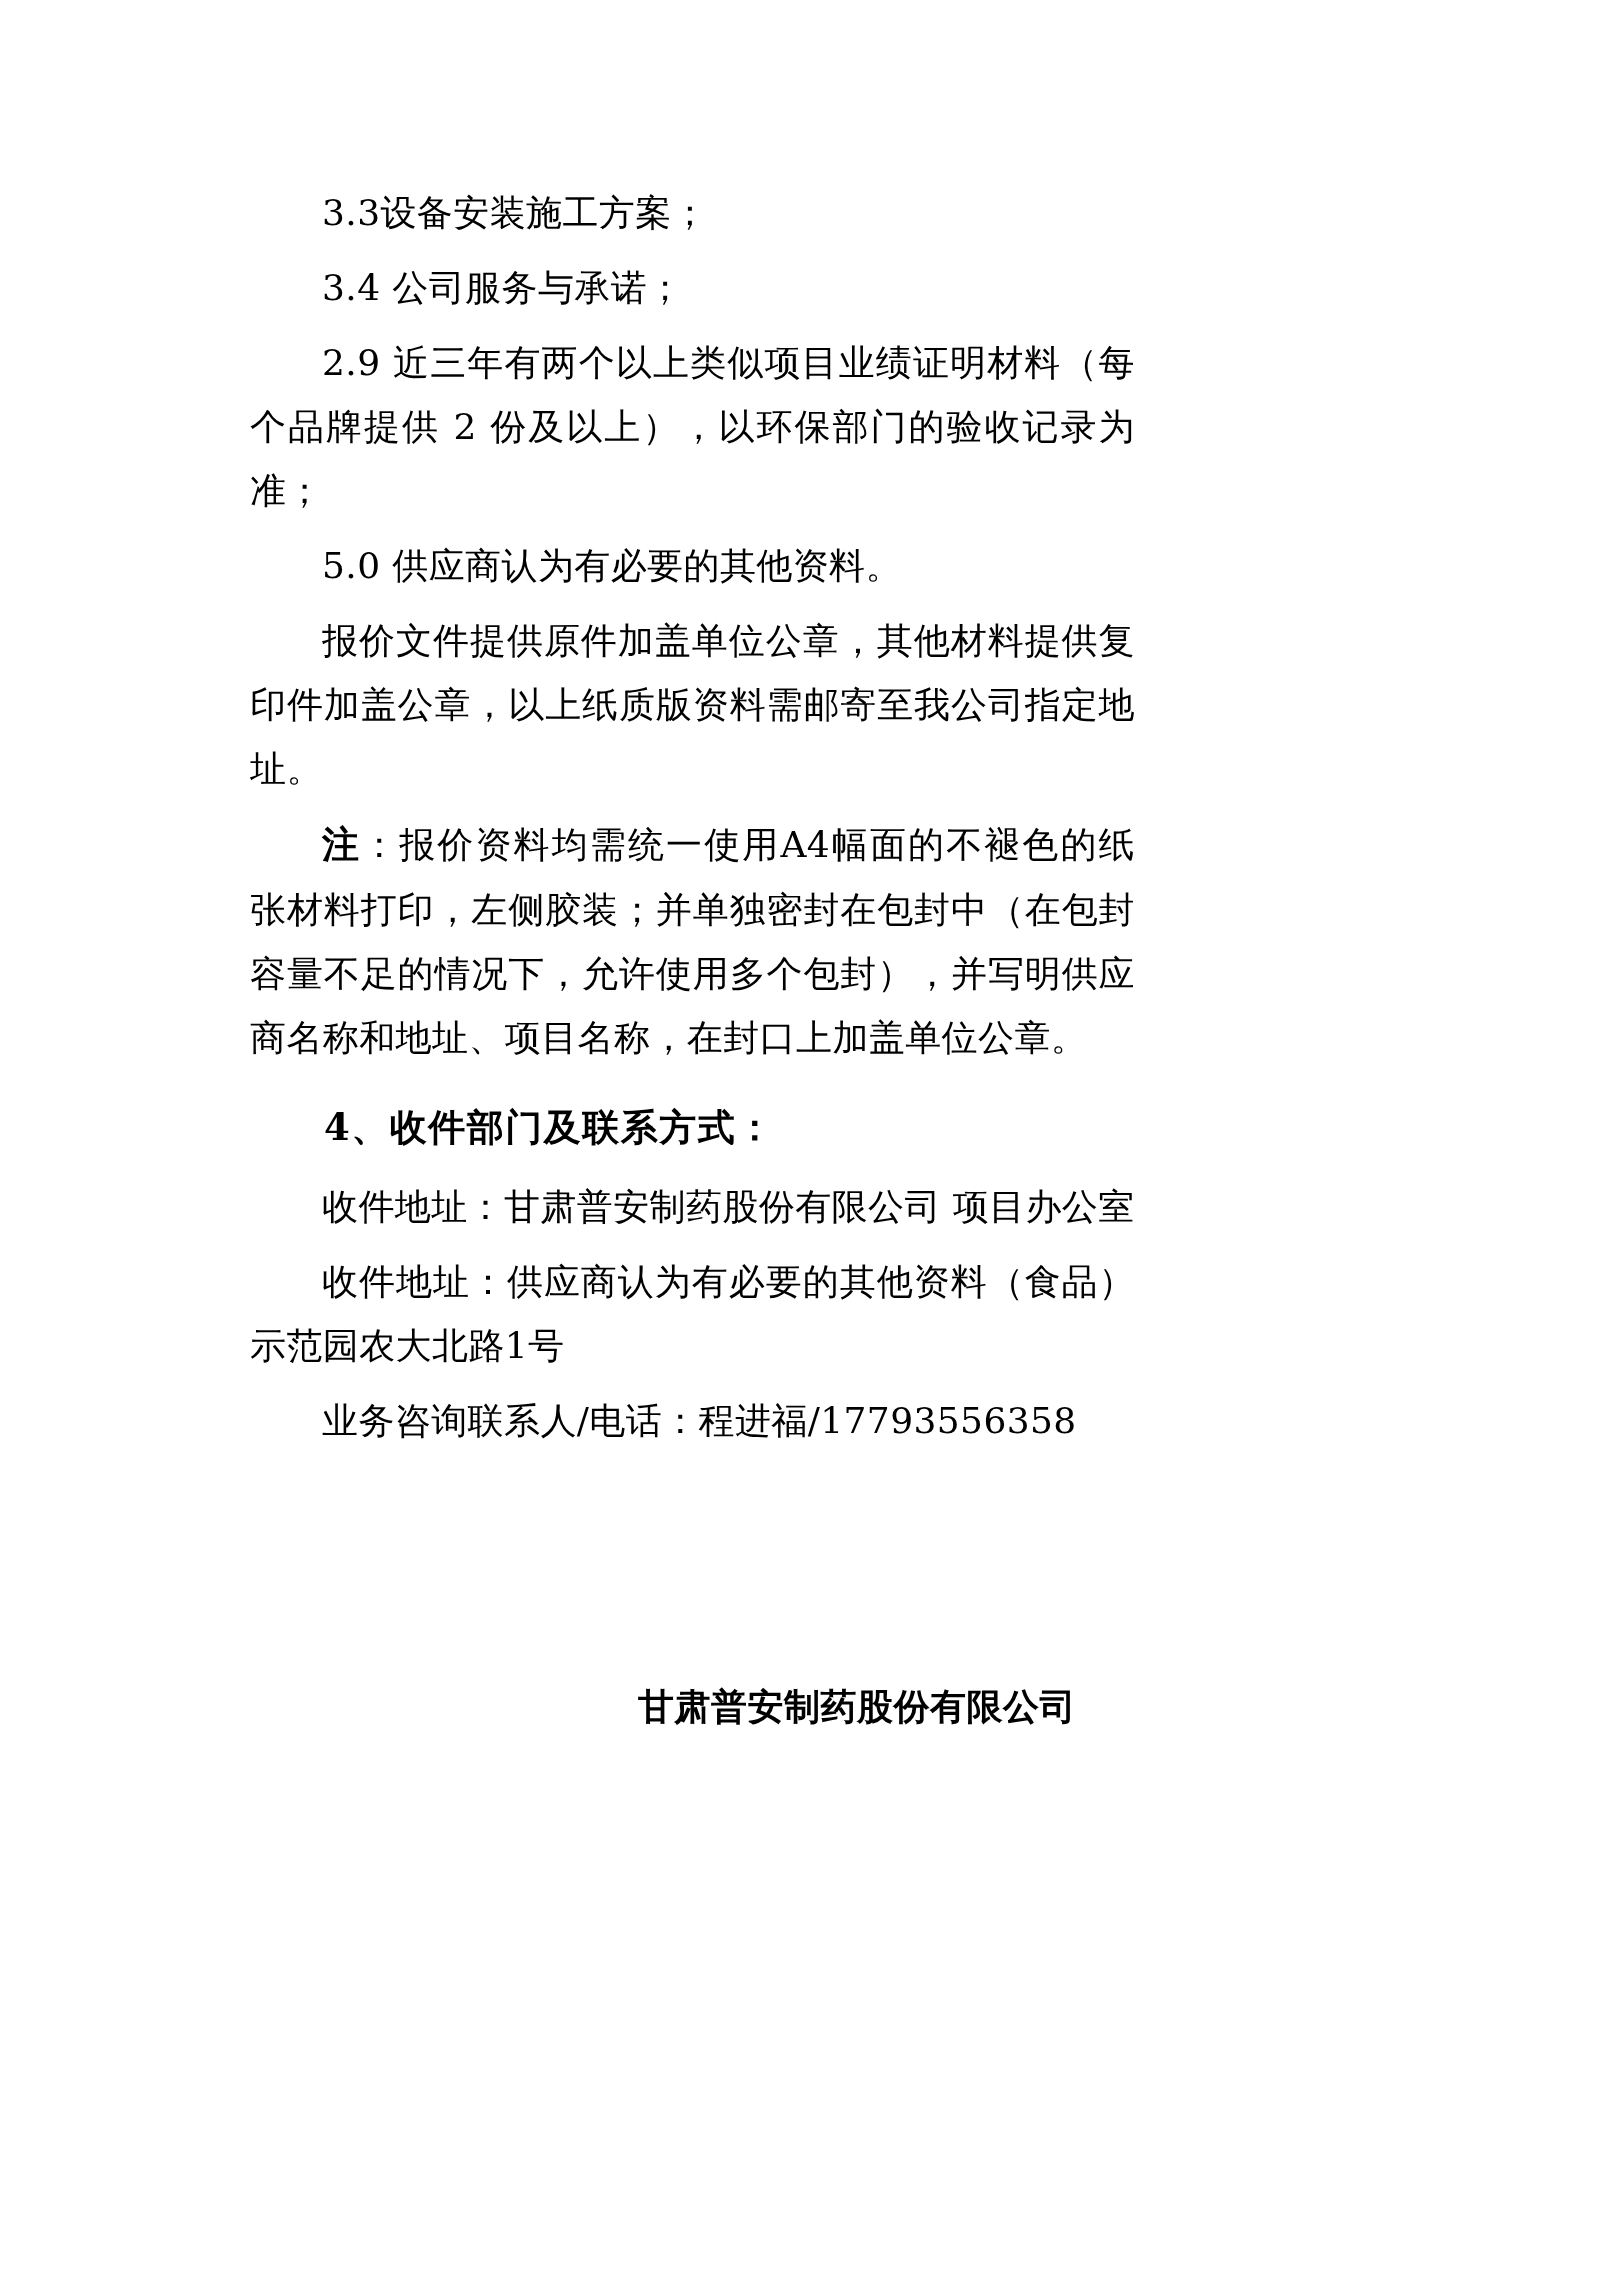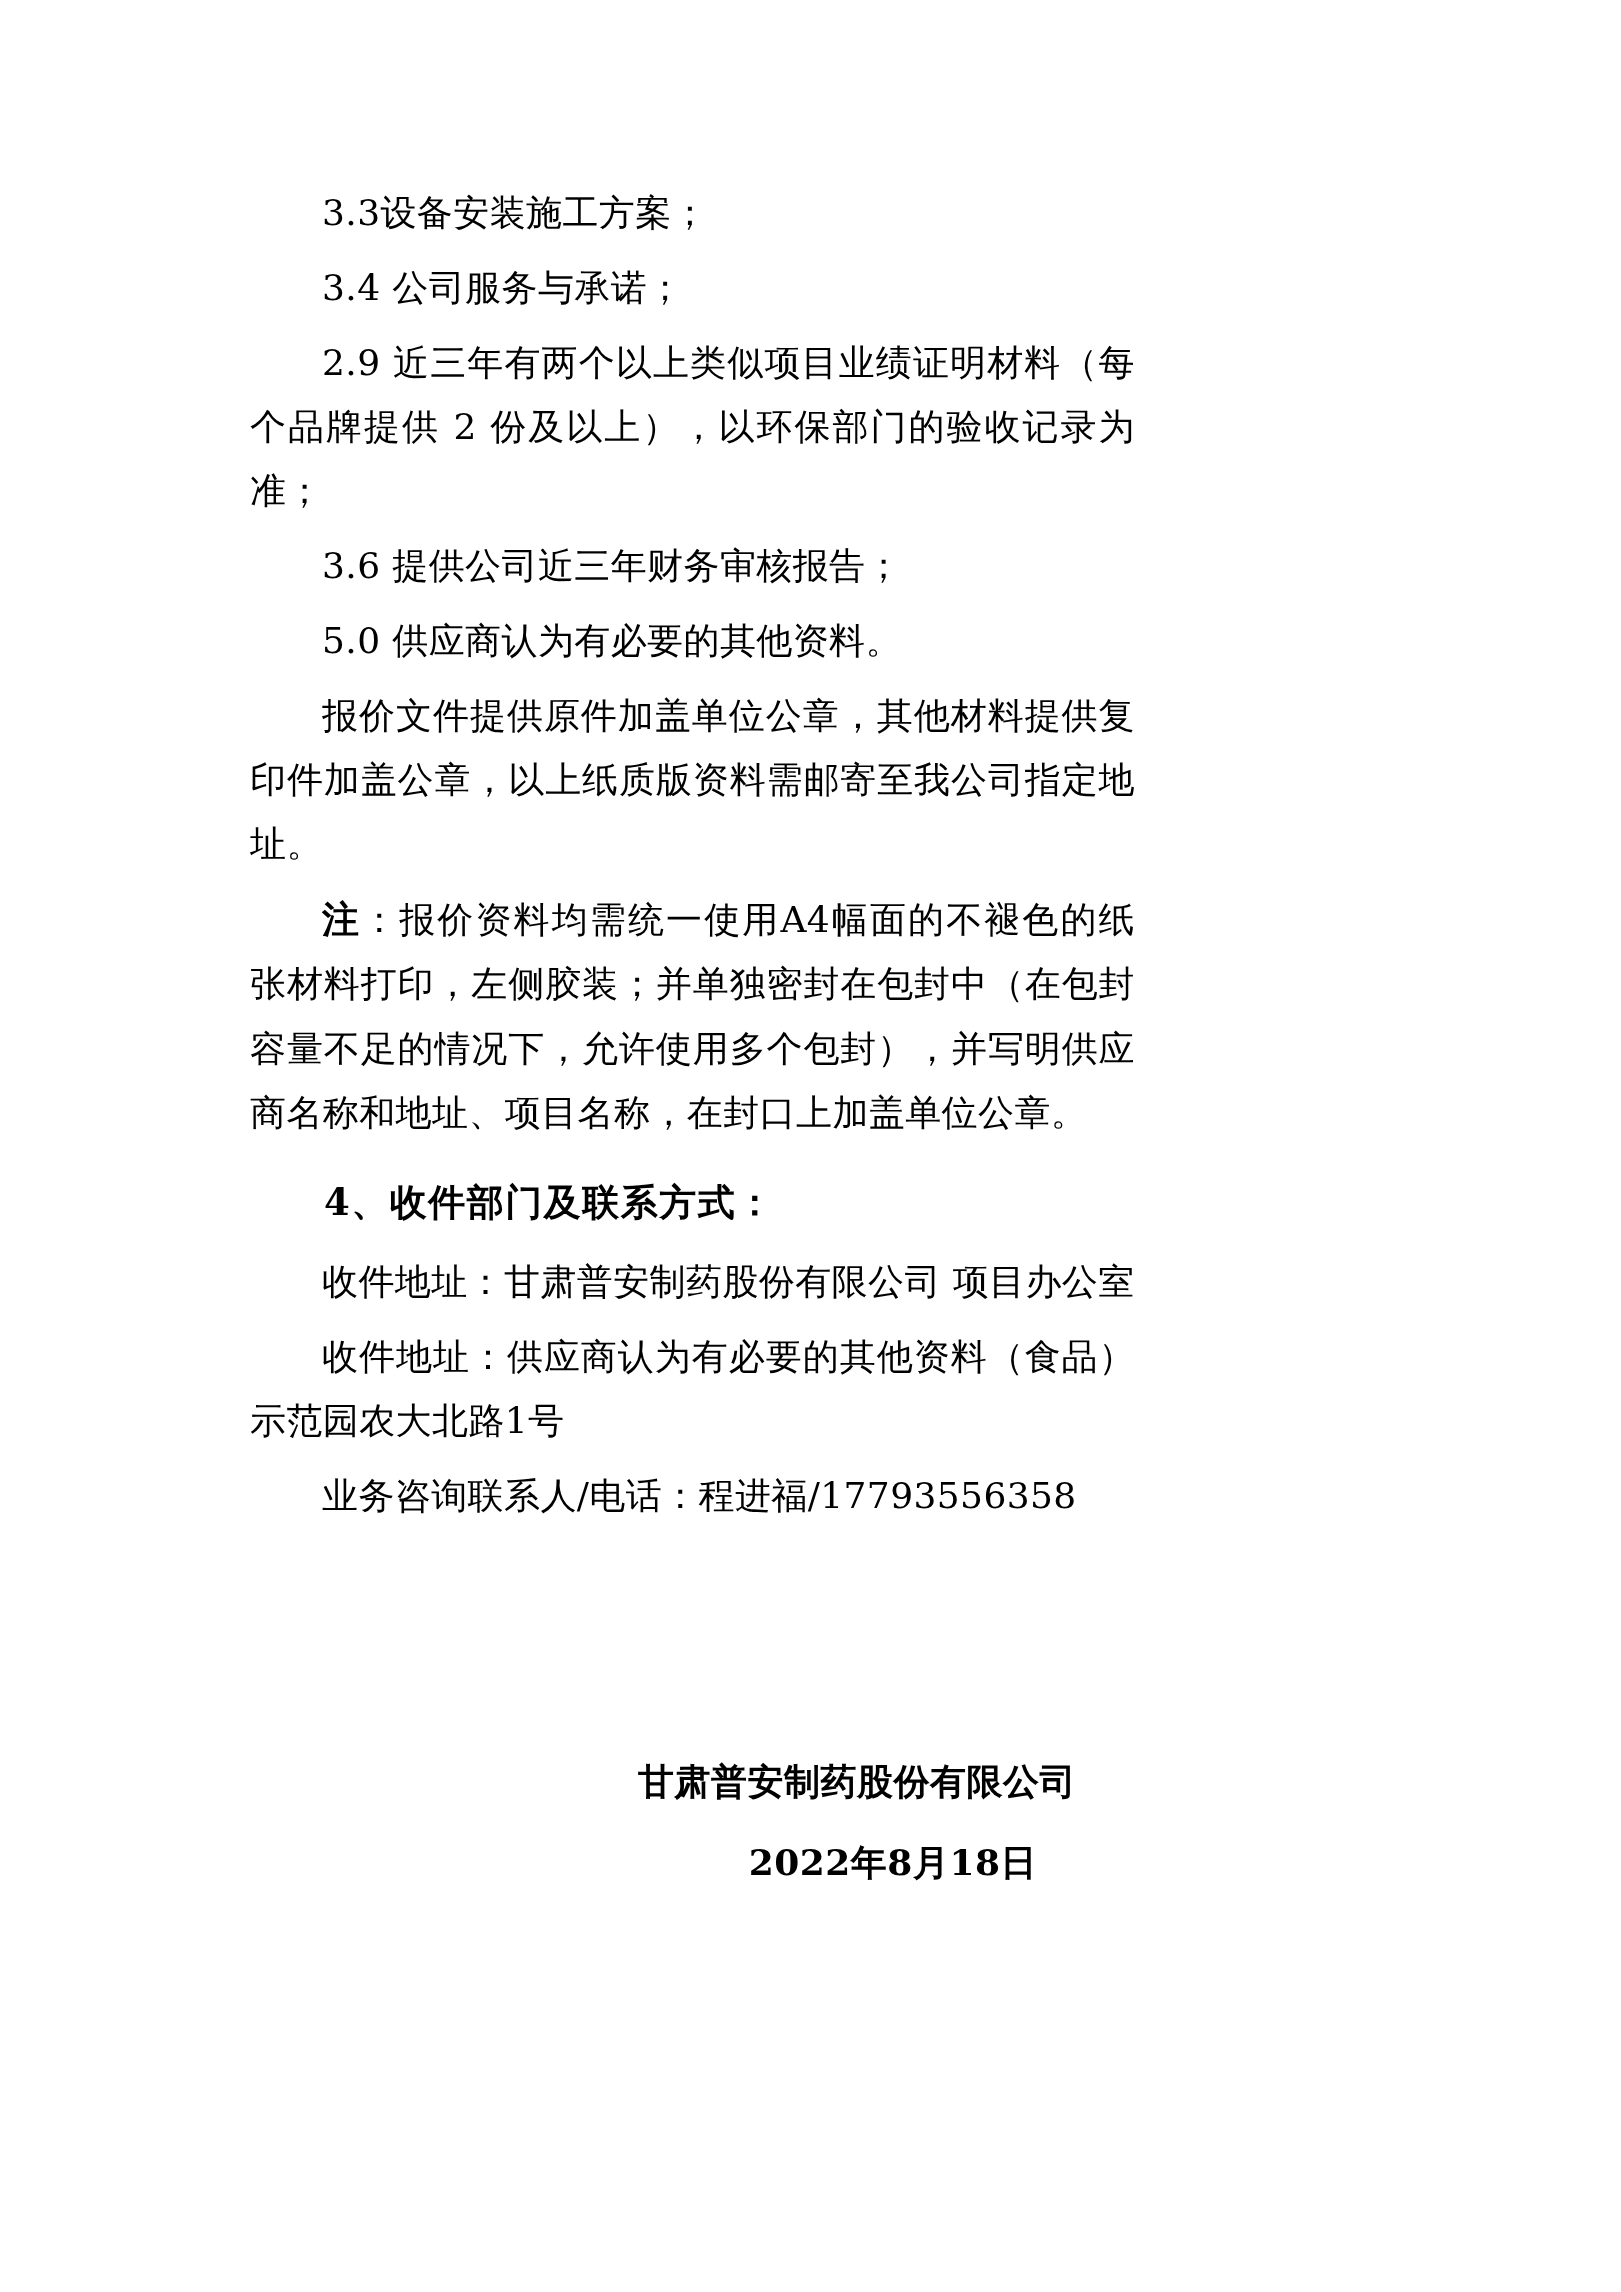--- a/index.html
+++ b/index.html
@@ -66,32 +66,30 @@
 </style>
 </head>
 <body>
 
 <div class="page">
   <div class="doc-body">
 
     <p class="indent">3.3设备安装施工方案；</p>
     <p class="indent">3.4 公司服务与承诺；</p>
     <p class="indent">2.9 近三年有两个以上类似项目业绩证明材料（每个品牌提供 2 份及以上），以环保部门的验收记录为准；</p>
-    <p class="indent">3.6 提供公司近三年财务审核报告；</p>
     <p class="indent">5.0 供应商认为有必要的其他资料。</p>
     <p class="indent">报价文件提供原件加盖单位公章，其他材料提供复印件加盖公章，以上纸质版资料需邮寄至我公司指定地址。</p>
 
     <p class="indent"><span class="note-label">注</span><span>：报价资料均需统一使用A4幅面的不褪色的纸张材料打印，左侧胶装；并单独密封在包封中（在包封容量不足的情况下，允许使用多个包封），并写明供应商名称和地址、项目名称，在封口上加盖单位公章。</span></p>
 
     <p class="heading">4、收件部门及联系方式：</p>
 
     <p class="indent">收件地址：甘肃普安制药股份有限公司 项目办公室</p>
     <p class="indent">收件地址：供应商认为有必要的其他资料（食品）示范园农大北路1号</p>
     <p class="indent">业务咨询联系人/电话：程进福/17793556358</p>
 
     <div class="sign-block">
       <p>甘肃普安制药股份有限公司</p>
-      <p class="sign-date">2022年8月18日</p>
     </div>
 
   </div>
 </div>
 
 
 </body></html>

